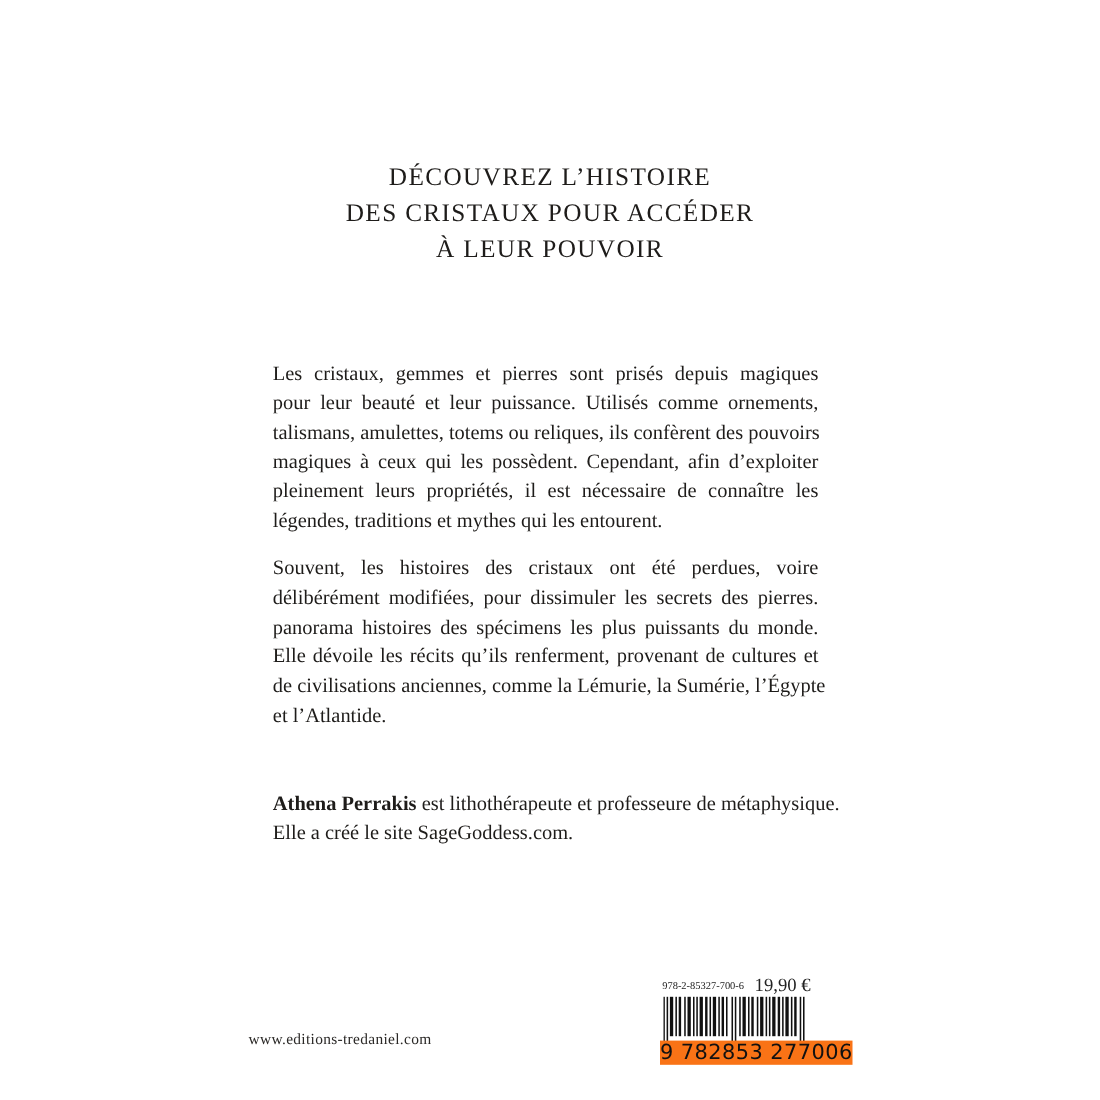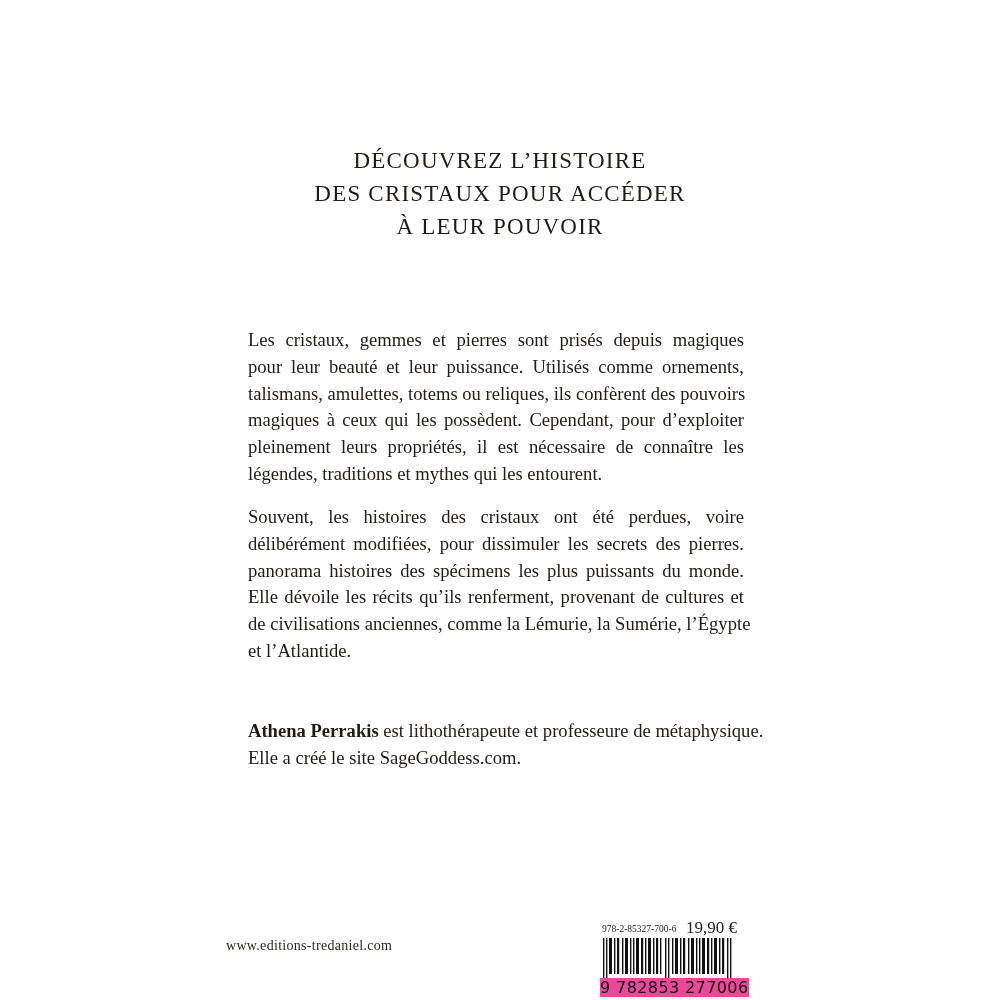--- a/index.html
+++ b/index.html
@@ -69,21 +69,20 @@
       font-size: 14px;
       letter-spacing: 0.3px;
       color: #2a2826;
     }
     .barcode-block {
       position: absolute;
       left: 600px;
       top: 886px;
       width: 140px;
       height: 80px;
-      margin-top: 32px;
     }
     .isbn-text {
       position: absolute;
       left: 2px;
       top: 6px;
       font-size: 9.5px;
       color: #222;
       white-space: nowrap;
     }
     .price {
@@ -99,43 +98,43 @@
       left: 3px;
       top: 20px;
       width: 130px;
       height: 44px;
     }
     .barcode-digits {
       position: absolute;
       left: 0px;
       top: 60px;
       font-family: "DejaVu Sans", sans-serif;
-      font-size: 16px;
+      font-size: 19px;
       letter-spacing: 0.4px;
       color: #111;
-      background: #ec4899;
+      background: #f97316;
       white-space: nowrap;
     }
   </style>
 </head>
 <body>
 
 <div class="page">
 
   <h1 class="title">
     <span class="line">DÉCOUVREZ L’HISTOIRE</span>
     <span class="line">DES CRISTAUX POUR ACCÉDER</span>
     <span class="line">À LEUR POUVOIR</span>
   </h1>
 
   <div class="body-text" id="para-1">
     <span class="line">Les cristaux, gemmes et pierres sont prisés depuis magiques</span>
     <span class="line">pour leur beauté et leur puissance. Utilisés comme ornements,</span>
     <span class="line">talismans, amulettes, totems ou reliques, ils confèrent des pouvoirs</span>
-    <span class="line">magiques à ceux qui les possèdent. Cependant, pour d’exploiter</span>
+    <span class="line">magiques à ceux qui les possèdent. Cependant, afin d’exploiter</span>
     <span class="line">pleinement leurs propriétés, il est nécessaire de connaître les</span>
     <span class="line last">légendes, traditions et mythes qui les entourent.</span>
   </div>
 
   <div class="body-text" id="para-2">
     <span class="line">Souvent, les histoires des cristaux ont été perdues, voire</span>
     <span class="line">délibérément modifiées, pour dissimuler les secrets des pierres.</span>
     <span class="line">panorama histoires des spécimens les plus puissants du monde.</span>
     <span class="line">Elle dévoile les récits qu’ils renferment, provenant de cultures et</span>
     <span class="line">de civilisations anciennes, comme la Lémurie, la Sumérie, l’Égypte</span>

